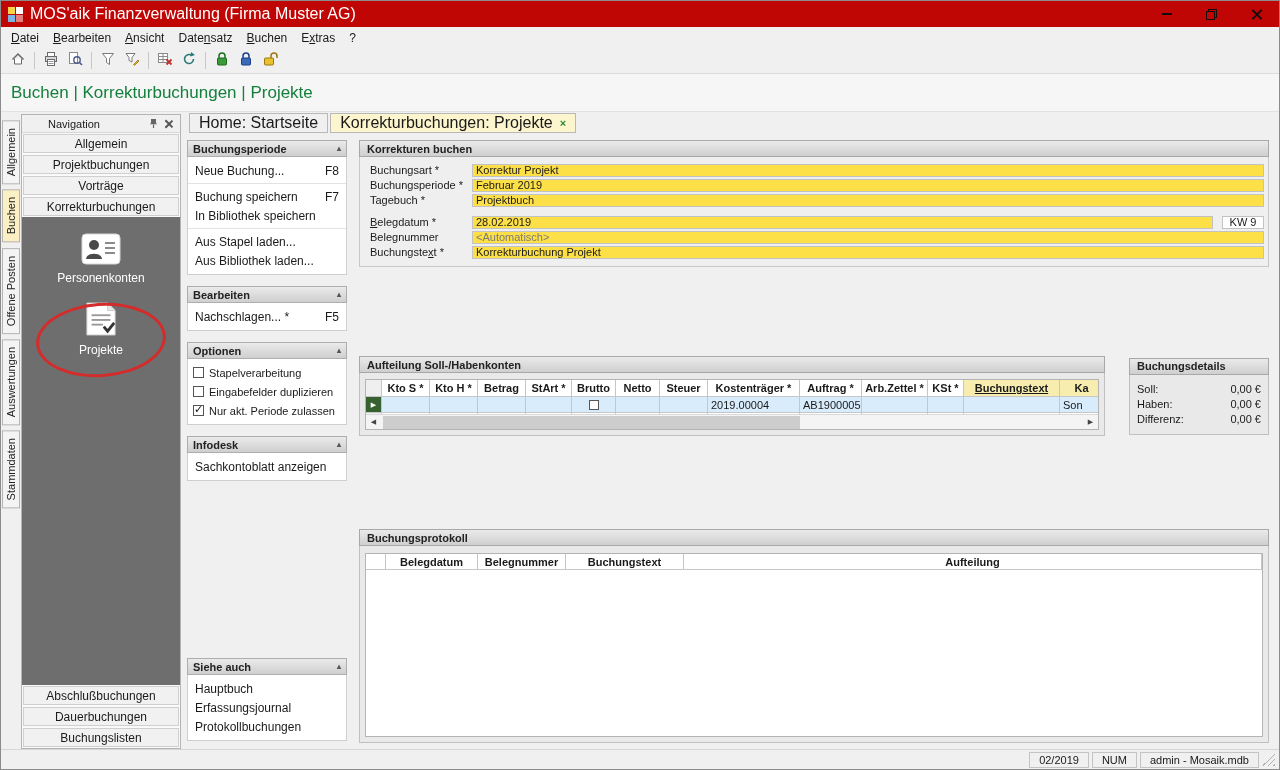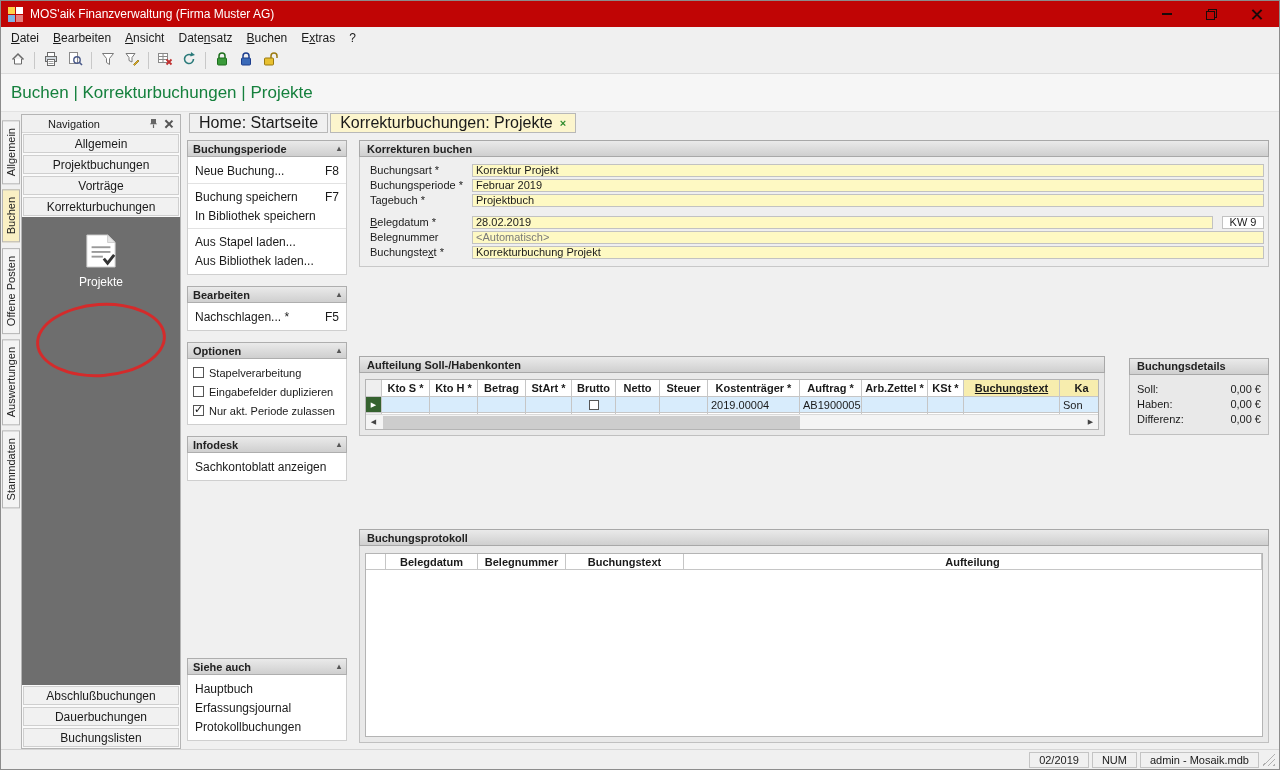--- a/index.html
+++ b/index.html
@@ -6,21 +6,21 @@
   html,body { width:1280px; height:770px; overflow:hidden; }
   body { font-family:"Liberation Sans", sans-serif; font-size:12px; color:#1a1a1a; background:#f0f0f0; }
   u { text-decoration:underline; }
   .window { width:1280px; height:770px; display:flex; flex-direction:column; border:1px solid #8c8c8c; background:#f0f0f0; }
 
   
   .titlebar { flex:0 0 26px; background:#c00505; display:flex; align-items:center; padding:0 0 0 7px; }
   .app-icon { width:15px; height:15px; display:grid; grid-template-columns:7px 7px; grid-template-rows:7px 7px; gap:1px; }
   .app-icon span:nth-child(1){background:#ffd24a;} .app-icon span:nth-child(2){background:#fff;}
   .app-icon span:nth-child(3){background:#7fb2e5;} .app-icon span:nth-child(4){background:#e57f7f;}
-  .titlebar .title { color:#fff; margin-left:7px; flex:1; font-size:12px; }
+  .titlebar .title { color:#fff; margin-left:7px; flex:1; font-size:16px; }
   .win-btn { width:45px; height:26px; display:flex; align-items:center; justify-content:center; }
   .icon-min { width:10px; height:2px; background:#1a0a0a; }
   .icon-restore { position:relative; width:11px; height:11px; }
   .icon-restore::before { content:""; position:absolute; right:0; top:0; width:7px; height:7px; border:1px solid #1a0a0a; }
   .icon-restore::after  { content:""; position:absolute; left:0; bottom:0; width:7px; height:7px; border:1px solid #1a0a0a; background:#c00505; }
   .icon-close { position:relative; width:12px; height:12px; }
   .icon-close::before,.icon-close::after { content:""; position:absolute; left:5px; top:0; width:2px; height:13px; background:#1a0a0a; }
   .icon-close::before { transform:rotate(45deg);} .icon-close::after { transform:rotate(-45deg);}
 
   
@@ -83,21 +83,21 @@
   .ap-spacer { flex:1; }
 
   
   .maincontent { flex:1; display:flex; flex-direction:column; min-width:0; padding:7px 10px 6px 8px; }
   .section-header { height:17px; background:linear-gradient(#eaeaea,#cfcfcf); border:1px solid #a8a8a8; display:flex; align-items:center; padding:0 7px; font-weight:bold; font-size:11px; color:#222; }
 
   .form-section { margin-bottom:8px; }
   .form-body { background:#efefef; border:1px solid #c8c8c8; border-top:none; padding:6px 4px 6px 10px; }
   .form-row { display:flex; align-items:center; height:14px; margin-bottom:1px; font-size:11px; }
   .form-label { flex:0 0 102px; }
-  .form-input { flex:1; height:13px; background:#fef9c3; border:1px solid #c2c2c2; padding:0 3px; display:flex; align-items:center; font-size:11px; white-space:nowrap; overflow:hidden; }
+  .form-input { flex:1; height:13px; background:#fde047; border:1px solid #c2c2c2; padding:0 3px; display:flex; align-items:center; font-size:11px; white-space:nowrap; overflow:hidden; }
   .form-gap { height:7px; }
   .kw-box { flex:0 0 42px; margin-left:9px; height:13px; background:#fff; border:1px solid #c2c2c2; display:flex; align-items:center; justify-content:center; font-size:11px; }
   .muted { color:#7a7a7a; }
 
   .mid-row { display:flex; gap:24px; flex:0 0 242px; margin-bottom:12px; min-height:0;align-items:center; }
   .aufteilung { flex:1; display:flex; flex-direction:column; min-width:0; }
   .aufteilung-body { flex:1; background:#e9e9e9; border:1px solid #c0c0c0; border-top:none; padding:6px 5px 5px 5px; display:flex; min-height:0; }
   .grid-area { flex:1; background:#fff; border:1px solid #b4b4b4; overflow:hidden; position:relative; }
   .grid-row { display:flex; width:740px; }
   .gcell { border-right:1px solid #c6c6c6; border-bottom:1px solid #c6c6c6; height:16px; font-size:11px;
@@ -270,20 +270,31 @@
         <span class="nav-header-btn">
             <span class="x-small"></span>
           </span>
       </div>
       <div class="nav-item">Allgemein</div>
       <div class="nav-item">Projektbuchungen</div>
       <div class="nav-item">Vorträge</div>
       <div class="nav-item">Korrekturbuchungen</div>
 
       <div class="nav-dark">
+        <div class="nav-icon-item">
+          <span><svg width="40" height="32" viewBox="0 0 40 32">
+                <rect x="1" y="1" width="38" height="30" rx="4" fill="#fff" stroke="#d8d8d8"></rect>
+                <circle cx="13" cy="12" r="5" fill="#4a4a4a"></circle>
+                <path d="M5 26 c0-7 16-7 16 0 Z" fill="#4a4a4a"></path>
+                <line x1="24" y1="10" x2="34" y2="10" stroke="#8a8a8a" stroke-width="2"></line>
+                <line x1="24" y1="15" x2="34" y2="15" stroke="#8a8a8a" stroke-width="2"></line>
+                <line x1="24" y1="20" x2="34" y2="20" stroke="#8a8a8a" stroke-width="2"></line>
+              </svg></span>
+          <span class="nav-icon-label">Personenkonten</span>
+        </div>
         <div class="nav-icon-item">
           <span><svg width="32" height="36" viewBox="0 0 34 38">
                 <path d="M2 2 H24 L32 10 V36 H2 Z" fill="#fff" stroke="#cccccc"></path>
                 <path d="M24 2 L24 10 H32 Z" fill="#e6e6e6" stroke="#cccccc"></path>
                 <line x1="7" y1="15" x2="27" y2="15" stroke="#9a9a9a" stroke-width="2"></line>
                 <line x1="7" y1="20" x2="27" y2="20" stroke="#9a9a9a" stroke-width="2"></line>
                 <line x1="7" y1="25" x2="19" y2="25" stroke="#9a9a9a" stroke-width="2"></line>
                 <path d="M20 27 l4 5 l7 -9" fill="none" stroke="#333" stroke-width="3"></path>
               </svg></span>
           <span class="nav-icon-label">Projekte</span>

